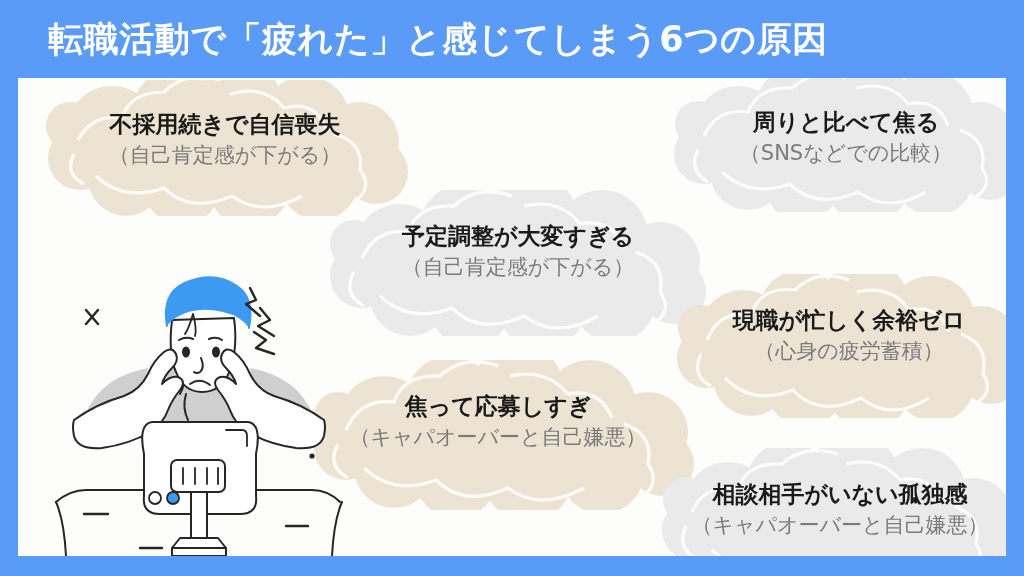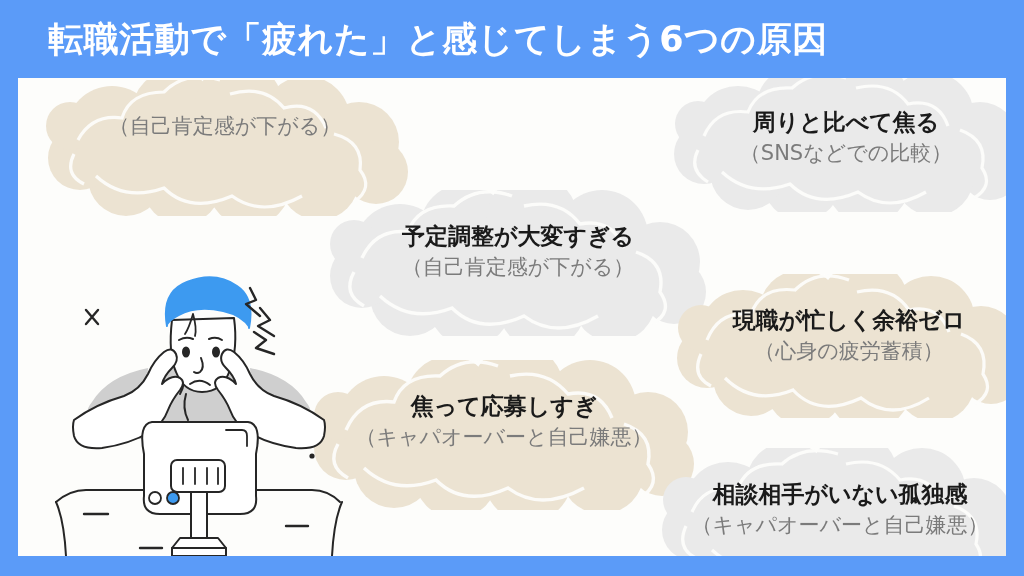--- a/index.html
+++ b/index.html
@@ -124,20 +124,21 @@
         <g fill="none" stroke="#fdfdfb" stroke-width="3.2" opacity="0.95">
           <path d="M44 60 q14 -26 44 -22 q8 -26 42 -26 q22 -22 56 -12"></path>
           <path d="M196 14 q34 -10 54 14 q30 -8 42 20"></path>
           <path d="M300 54 q30 8 26 36 q14 18 -6 32"></path>
           <path d="M62 96 q28 26 68 12 q26 26 68 8 q30 22 70 0"></path>
           <path d="M40 74 q-10 20 10 30"></path>
         </g>
       </svg>
     </div>
     <div class="cloud-label" style="left:16px; top:32px; width:382px;">
+      <span class="main">不採用続きで自信喪失</span>
       <span class="sub">（自己肯定感が下がる）</span>
     </div>
 
     <div class="cloud" style="left:650px; top:-6px; width:356px; height:140px;">
       <svg viewBox="0 0 356 140" xmlns="http://www.w3.org/2000/svg">
         <g fill="#eaeaea">
           <circle cx="70" cy="58" r="44"></circle>
             <circle cx="130" cy="36" r="42"></circle>
           <circle cx="196" cy="28" r="44"></circle>
             <circle cx="262" cy="44" r="44"></circle>
@@ -246,21 +247,21 @@
         </g>
         <g fill="none" stroke="#fdfdfb" stroke-width="3.4" opacity="0.95">
           <path d="M46 70 q14 -32 48 -28 q10 -28 46 -26 q24 -22 58 -10"></path>
           <path d="M210 16 q36 -8 58 18 q32 -6 44 24"></path>
           <path d="M324 64 q30 10 24 40 q14 20 -8 34"></path>
           <path d="M64 108 q30 28 72 12 q28 28 72 8 q32 24 76 0"></path>
           <path d="M38 84 q-12 22 10 34"></path>
         </g>
       </svg>
     </div>
-    <div class="cloud-label" style="left:282px; top:314px; width:408px;">
+    <div class="cloud-label" style="left:276px; top:314px; width:408px;">
       <span class="main">焦って応募しすぎ</span>
       <span class="sub">（キャパオーバーと自己嫌悪）</span>
     </div>
 
     <div class="cloud" style="left:638px; top:370px; width:368px; height:140px;">
       <svg viewBox="0 0 368 140" xmlns="http://www.w3.org/2000/svg">
         <g fill="#eaeaea">
           <circle cx="72" cy="58" r="44"></circle>
             <circle cx="132" cy="36" r="42"></circle>
           <circle cx="198" cy="28" r="44"></circle>

